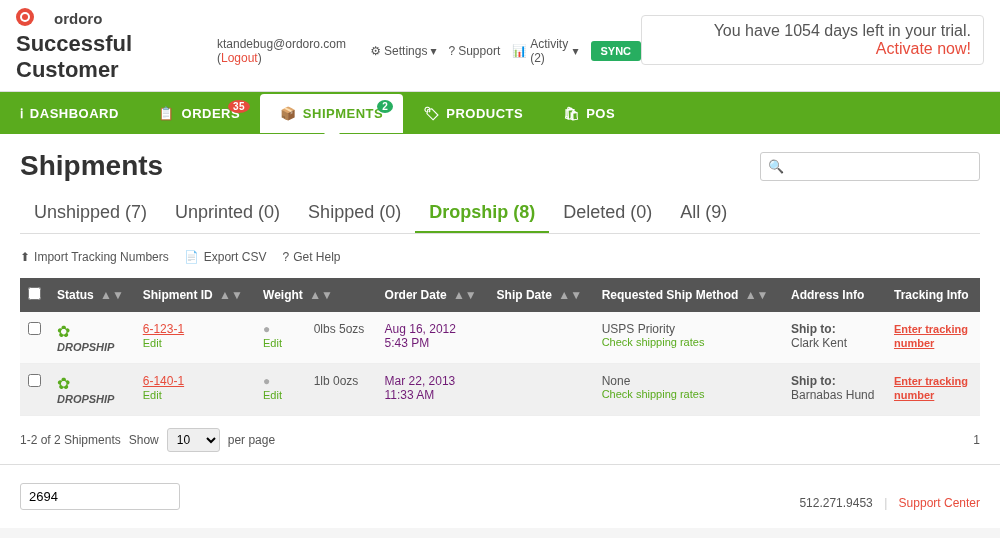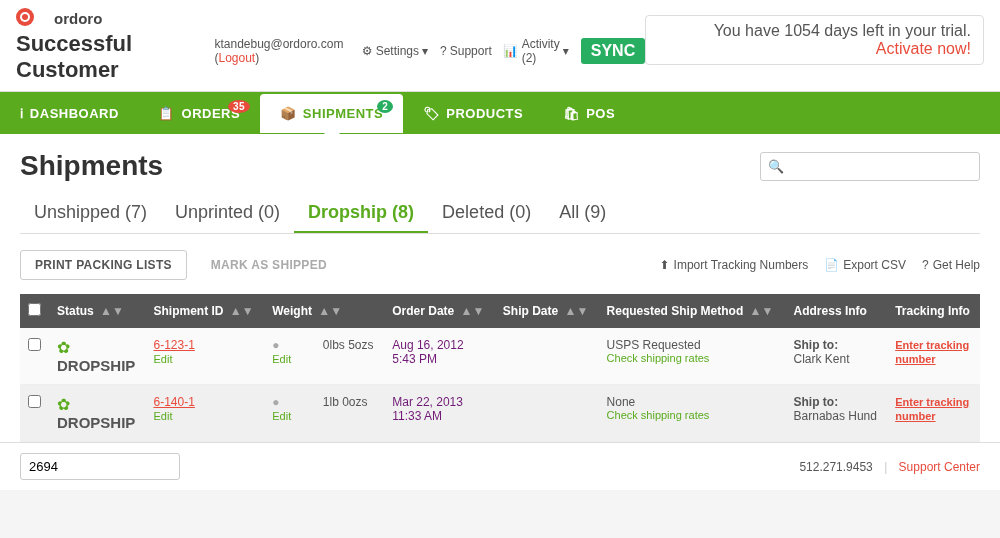--- a/index.html
+++ b/index.html
@@ -4,21 +4,21 @@
   <style>
     * { box-sizing: border-box; margin: 0; padding: 0; }
     body { font-family: Arial, Helvetica, sans-serif; font-size: 13px; background: #f5f5f5; color: #333; }
     .logo-area { display: flex; align-items: center; gap: 20px; }
     .company-name { font-size: 22px; font-weight: bold; color: #333; margin-top: 2px; }
     .header-right { display: flex; align-items: center; gap: 12px; font-size: 12px; color: #555; }
     .header-right a { color: #e74c3c; text-decoration: none; }
     .header-right .settings-btn, .header-right .support-btn, .header-right .activity-btn {
       display: flex; align-items: center; gap: 3px; cursor: pointer; color: #555;
     }
-    .sync-btn { background: #27ae60; color: #fff; border: none; padding: 4px 10px; font-size: 16px; font-weight: bold; border-radius: 3px; cursor: pointer; }
+    .sync-btn { background: #27ae60; color: #fff; border: none; padding: 4px 10px; font-size: 11px; font-weight: bold; border-radius: 3px; cursor: pointer; }
     .trial-banner { background: #fff; border: 1px solid #ddd; border-radius: 4px; padding: 6px 12px; font-size: 16px; color: #555; text-align: right; margin-top: 7px; }
     .trial-banner .activate { color: #e74c3c; text-decoration: none; }
     .header-top-row { display: flex; align-items: flex-start; justify-content: space-between; }
     .header-left { }
     .header-right-col { display: flex; flex-direction: row; align-items: flex-end; }
 
     
     nav { background: #5aab1e; display: flex; align-items: center; position: relative; }
     nav .nav-item { display: flex; align-items: center; gap: 6px; padding: 12px 20px; color: #fff; font-size: 13px; font-weight: bold; cursor: pointer; text-transform: uppercase; letter-spacing: 0.5px; position: relative; }
     nav .nav-item.active { background: #fff; color: #5aab1e; border-radius: 4px 4px 0 0; }
@@ -45,39 +45,39 @@
     .actions-right span { cursor: pointer; display: flex; align-items: center; gap: 4px; }
 
     
     table { width: 100%; border-collapse: collapse; font-size: 12px; }
     table thead tr { background: #555; color: #fff; }
     table thead th { padding: 9px 8px; text-align: left; font-weight: bold; font-size: 12px; white-space: nowrap; }
     table thead th .sort-arrow { color: #aaa; margin-left: 3px; }
     table tbody tr { background: #fff; border-bottom: 1px solid #eee; }
     table tbody tr:nth-child(odd) { background: #fafafa; }
     table tbody td { padding: 10px 8px; vertical-align: top; }
-    .status-label { font-size: 15px; color: #555; font-weight: bold; }
+    .status-label { font-size: 11px; color: #555; font-weight: bold; font-style: italic; }
     .shipment-id { color: #e74c3c; cursor: pointer; }
     .edit-link { color: #5aab1e; font-size: 11px; cursor: pointer; }
     .weight-val { color: #555; margin-left: 40px; }
     .date-cell { color: #701a75; }
     .method-cell { color: #555; }
     .check-rates { color: #5aab1e; font-size: 11px; cursor: pointer; }
     .address-cell { color: #555; }
     .tracking-enter { color: #e74c3c; font-size: 11px; cursor: pointer; font-weight: bold; }
     .checkbox-cell { width: 20px; }
     input[type=checkbox] { cursor: pointer; }
 
     
     .table-footer { display: flex; align-items: center; justify-content: space-between; padding: 12px 0; font-size: 12px; color: #555; }
     .show-select { border: 1px solid #ccc; padding: 3px 5px; font-size: 12px; border-radius: 3px; cursor: pointer; }
     .page-num { color: #555; }
 
     
-    .bottom-bar { background: #fff; border-top: 1px solid #ddd; padding: 10px 20px; display: flex; align-items: center; justify-content: space-between; }
+    .bottom-bar { background: #fff; border-top: 1px solid #ddd; padding: 18px 20px; display: flex; align-items: flex-end; justify-content: space-between; }
     .bottom-input { border: 1px solid #ccc; border-radius: 3px; padding: 5px 8px; width: 160px; font-size: 13px; }
     .bottom-right { font-size: 12px; color: #555; }
     .bottom-right .support-link { color: #e74c3c; text-decoration: none; }
     .bottom-right .separator { margin: 0 8px; color: #ccc; }
   </style>
 </head>
 <body>
 
 <div class="main" style="background:#fff; border-bottom:1px solid #ddd; padding: 8px 16px;">
   <div class="header-top-row">
@@ -155,30 +155,27 @@
     <h1 class="page-title">Shipments</h1>
     <div style="position:relative; display:flex; align-items:center;">
       <span style="position:absolute; left:8px; color:#aaa;">🔍</span>
       <input class="search-box" type="text" style="padding-left: 28px;">
     </div>
   </div>
 
   <div class="tabs">
     <div class="tab">Unshipped (7)</div>
     <div class="tab">Unprinted (0)</div>
+    <div class="tab">Shipped (0)</div>
     <div class="tab active">Dropship (8)</div>
     <div class="tab">Deleted (0)</div>
     <div class="tab">All (9)</div>
   </div>
 
   <div class="actions-bar">
-    <div class="actions-left">
-      <button class="btn-outline">PRINT PACKING LISTS</button>
-      <button class="btn-outline" style="border:none; background:none; color:#aaa; font-weight:bold; text-transform:uppercase; letter-spacing:0.3px; font-size:12px; cursor:default;">MARK AS SHIPPED</button>
-    </div>
     <div class="actions-right">
       <span>
         <span>⬆</span>
         <span>Import Tracking Numbers</span>
       </span>
       <span>
         <span>📄</span>
         <span>Export CSV</span>
       </span>
       <span>
@@ -217,21 +214,21 @@
           <span class="edit-link">Edit</span>
         </td>
         <td>
           <span style="color:#aaa;">●</span>
           <span class="weight-val">0lbs 5ozs</span><br>
           <span class="edit-link">Edit</span>
         </td>
         <td class="date-cell">Aug 16, 2012<br>5:43 PM</td>
         <td></td>
         <td>
-          <div class="method-cell">USPS Requested</div>
+          <div class="method-cell">USPS Priority</div>
           <div class="check-rates">Check shipping rates</div>
         </td>
         <td>
           <div class="address-cell"><strong>Ship to:</strong></div>
           <div class="address-cell">Clark Kent</div>
         </td>
         <td>
           <a href="#" class="tracking-enter">Enter tracking<br>number</a>
         </td>
       </tr>
@@ -263,20 +260,34 @@
           <div class="address-cell"><strong>Ship to:</strong></div>
           <div class="address-cell">Barnabas Hund</div>
         </td>
         <td>
           <a href="#" class="tracking-enter">Enter tracking<br>number</a>
         </td>
       </tr>
     </tbody>
   </table>
 
+  <div class="table-footer">
+    <div style="display:flex; align-items:center; gap:8px;">
+      <span>1-2 of 2 Shipments</span>
+      <span>Show</span>
+      <select class="show-select">
+        <option>10</option>
+        <option>25</option>
+        <option>50</option>
+        <option>100</option>
+      </select>
+      <span>per page</span>
+    </div>
+    <div class="page-num">1</div>
+  </div>
 </div>
 
 <div class="bottom-bar">
   <input class="bottom-input" type="text" value="2694" style="">
   <div class="bottom-right">
     <span>512.271.9453</span>
     <span class="separator">|</span>
     <a href="#" class="support-link">Support Center</a>
   </div>
 </div>

